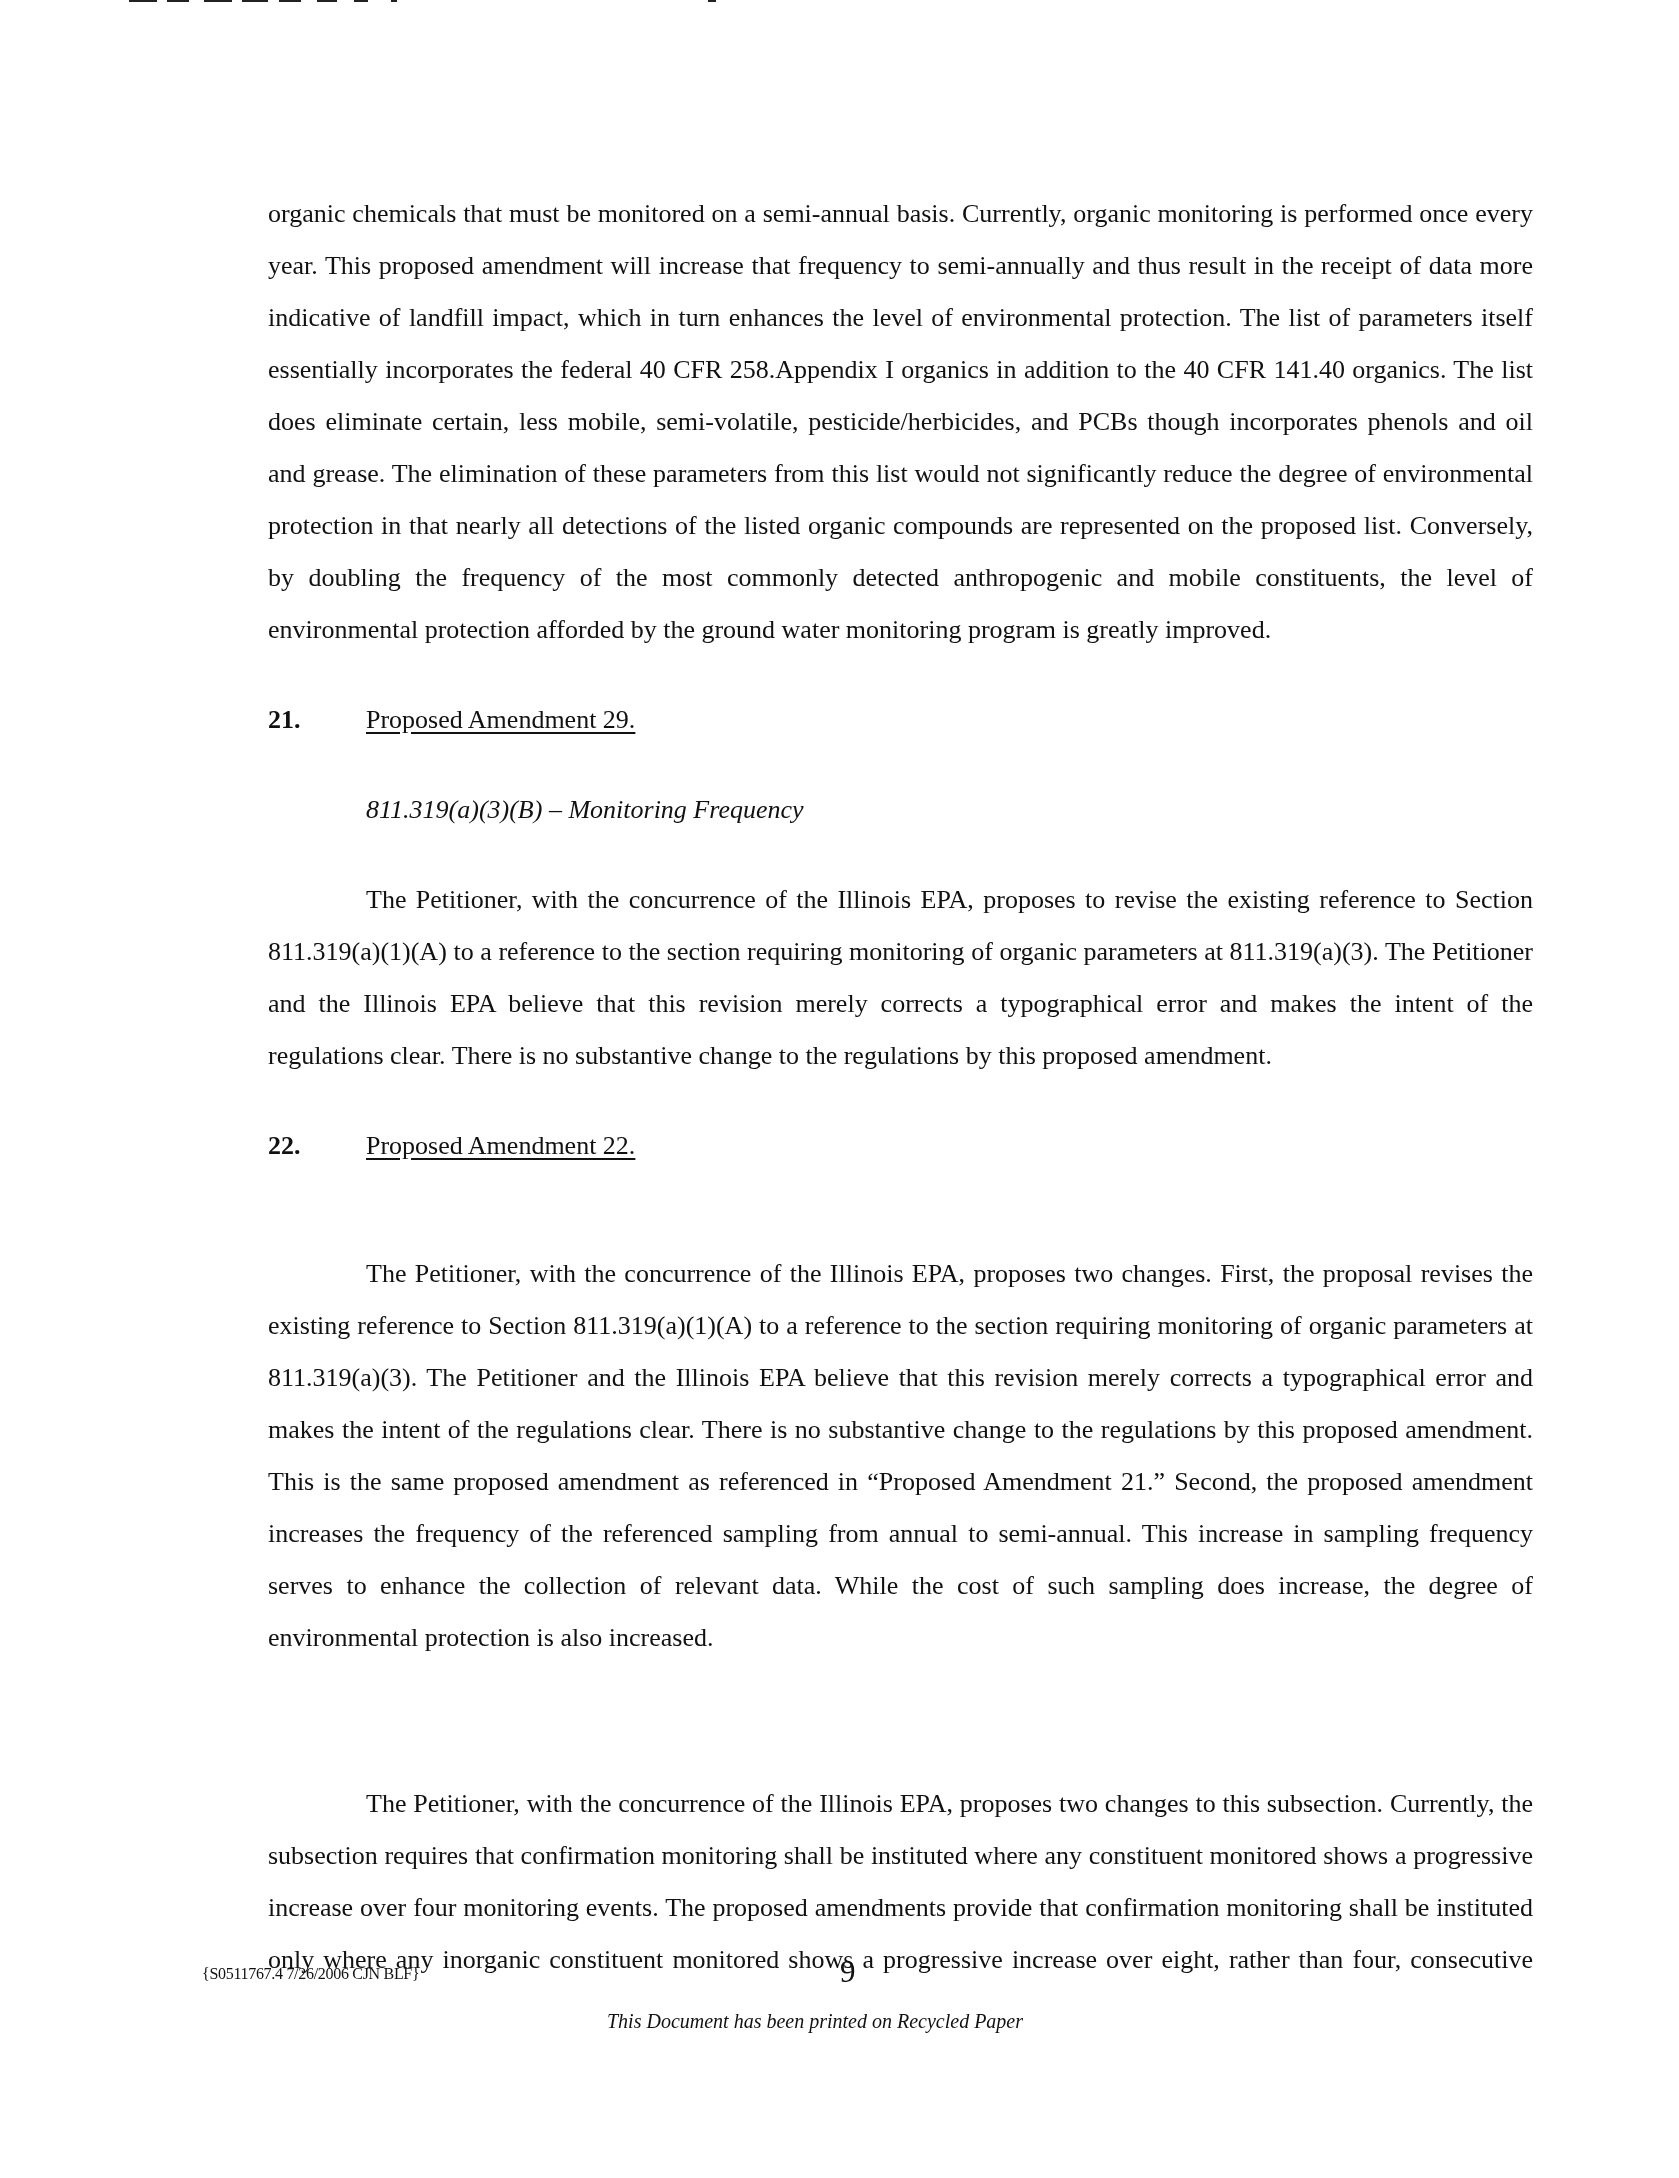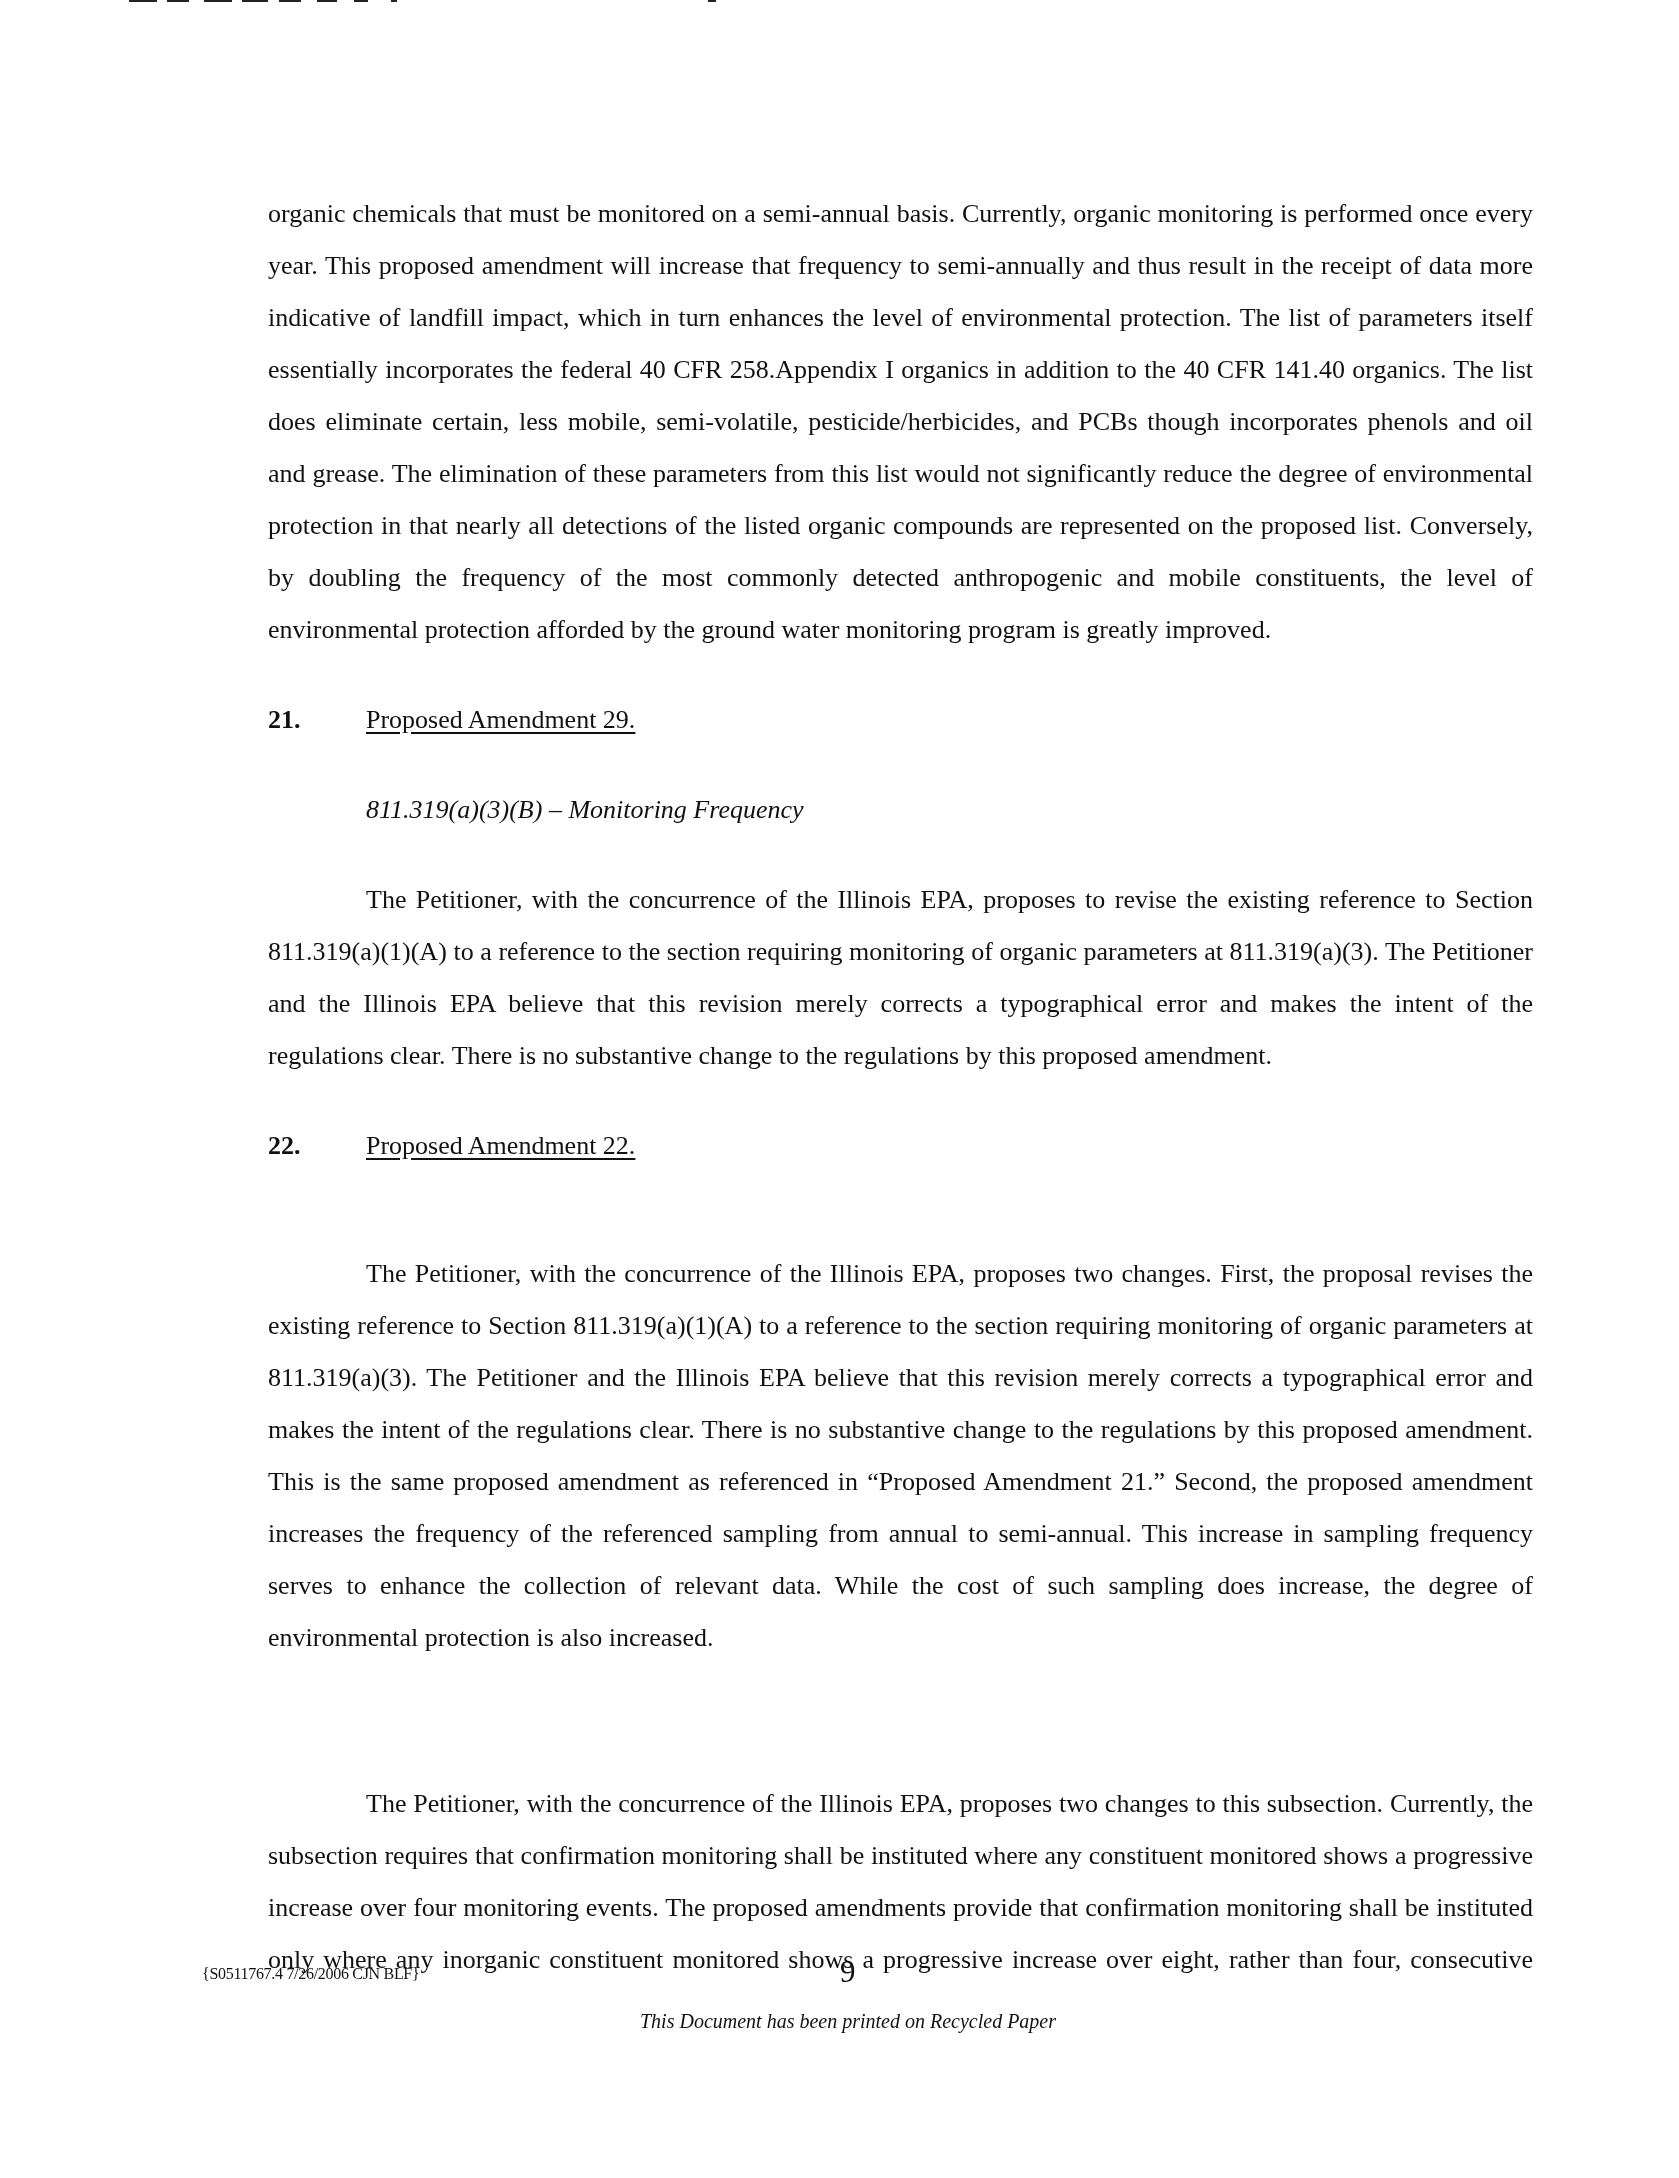--- a/index.html
+++ b/index.html
@@ -25,21 +25,21 @@
   .section-title { text-decoration: underline; text-underline-offset: 4px; }
   .sub { padding-left: 98px; font-style: italic; }
   .footer-id {
     position: absolute; left: 202px; top: 1965px;
     font-size: 16px; letter-spacing: -0.3px;
   }
   .footer-page {
     position: absolute; left: 840px; top: 1954px; font-size: 31px;
   }
   .footer-note {
-    position: absolute; left: 640px; top: 2010px;
+    position: absolute; left: 607px; top: 2010px;
     font-size: 20px; font-style: italic;
   }
 </style>
 </head>
 <body>
 
 <div class="page">
 
   <div class="scan-marks">
     <span style="left:0px;width:28px"></span>

